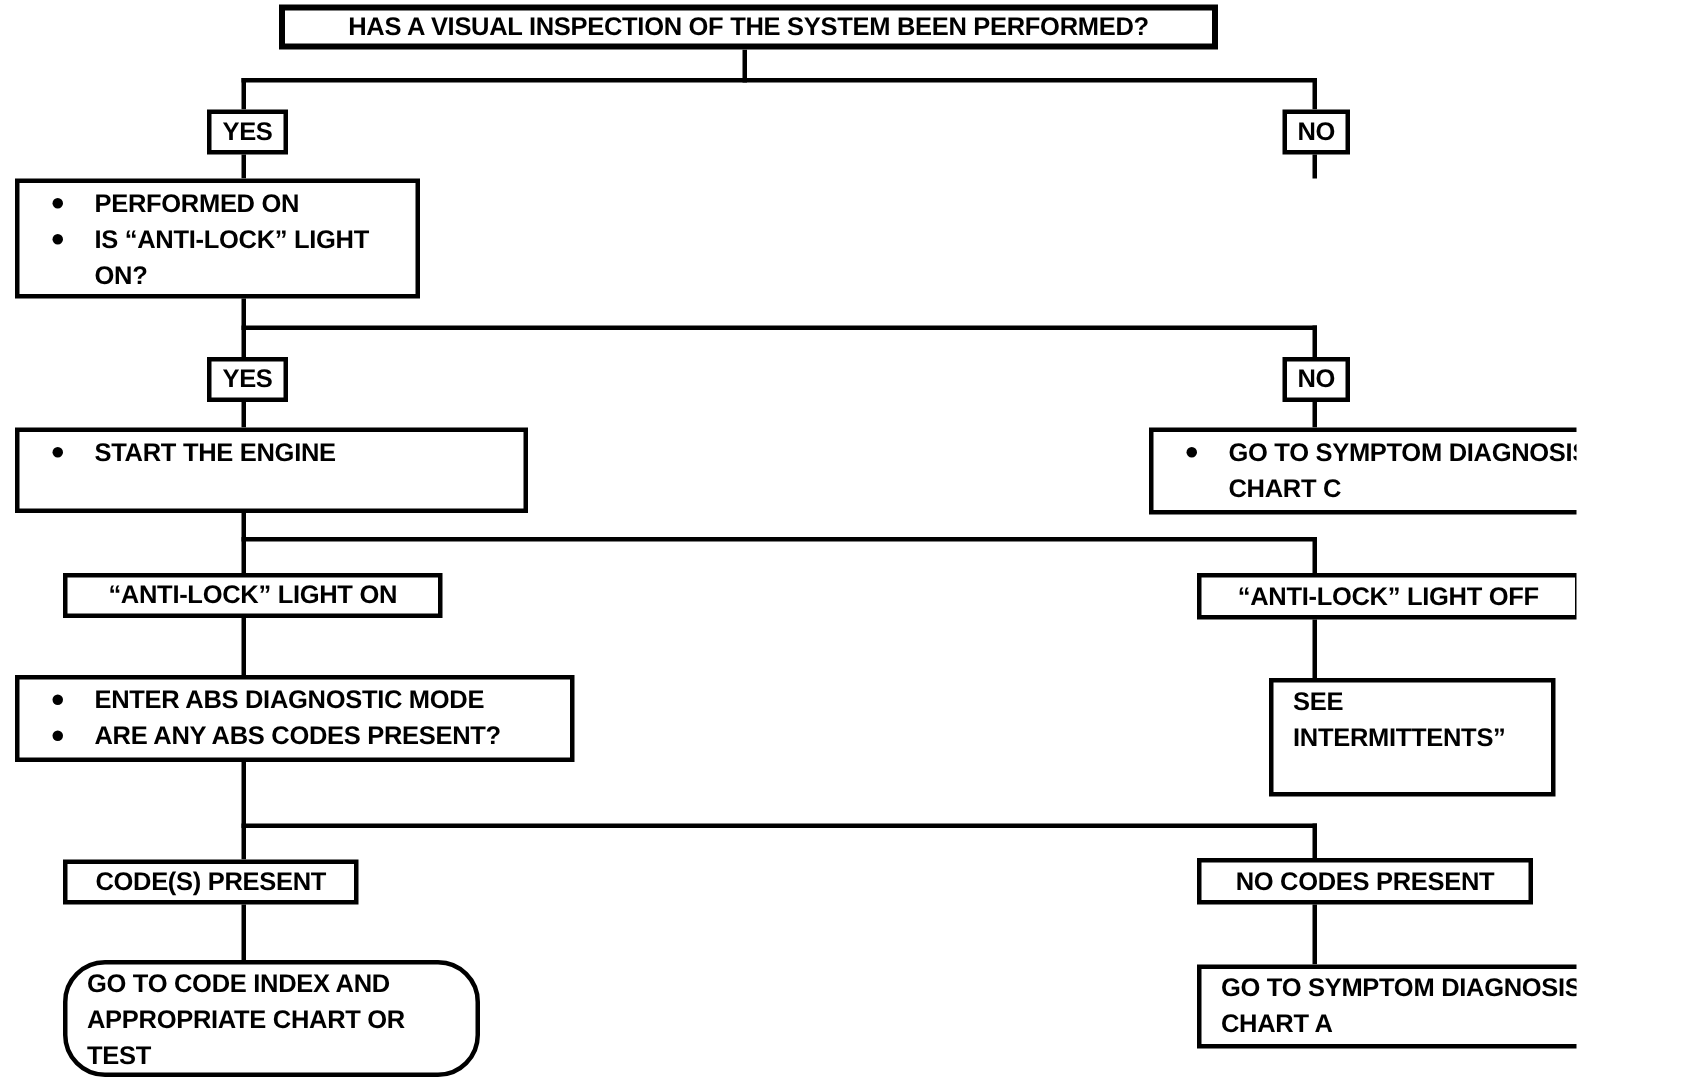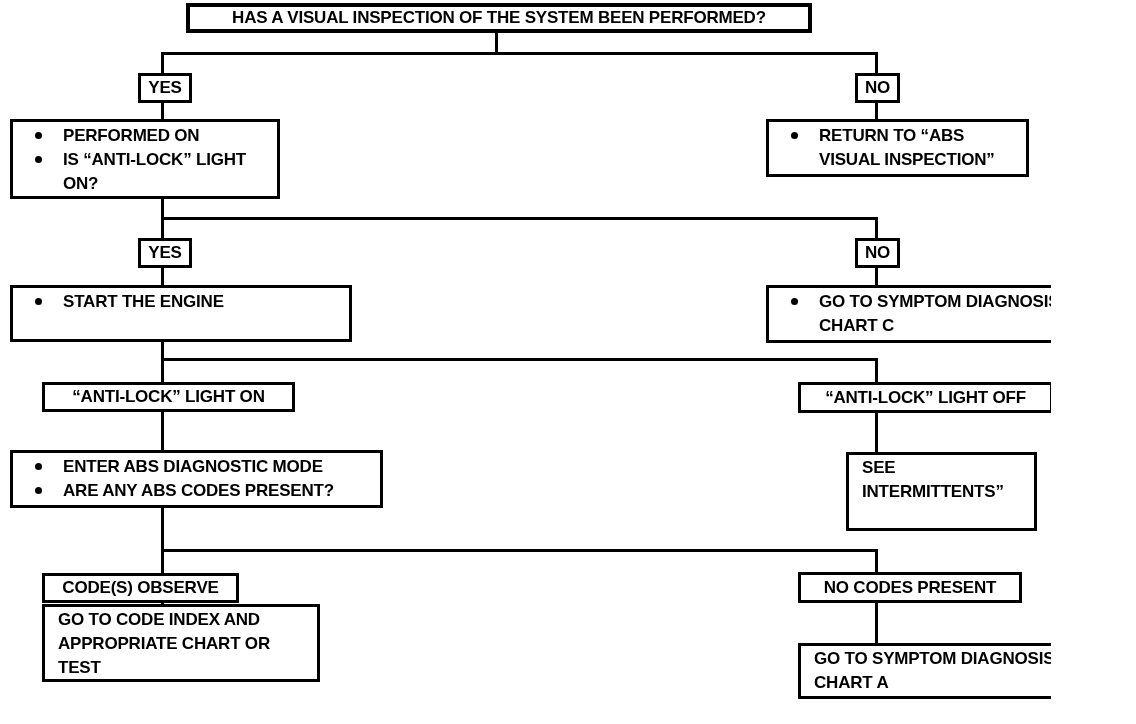--- a/index.html
+++ b/index.html
@@ -31,21 +31,21 @@
   #label-yes-2    { left:138px; top:238px; width:54px;  height:30px; }
   #label-no-2     { left:855px; top:238px; width:45px;  height:30px; }
   #box-start      { left:10px;  top:285px; width:342px; height:57px; }
   #box-chart-c    { left:766px; top:285px; width:342px; height:58px; }
   #label-light-on { left:42px;  top:382px; width:253px; height:30px;text-align:right; }
   #label-light-off{ left:798px; top:382px; width:255px; height:31px; }
   #box-enter      { left:10px;  top:450px; width:373px; height:58px; }
   #box-see-note   { left:846px; top:452px; width:191px; height:79px; }
   #label-codes    { left:42px;  top:573px; width:197px; height:30px; }
   #label-no-codes { left:798px; top:572px; width:224px; height:31px; }
-  #box-code-index { left:42px;  top:604px; width:278px; height:78px; }
+  #box-code-index { left:42px;  top:640px; width:278px; height:78px;border-radius:28px; }
   #box-chart-a    { left:798px; top:643px; width:319px; height:56px; }
 
   
   #v-root     { left:495px; top:33px;  width:3px; height:22px; }
   #h-branch-1 { left:161px; top:52px;  width:717px; height:3px; }
   #v-l1a { left:161px; top:52px;  width:3px; height:21px; }
   #v-r1a { left:875px; top:52px;  width:3px; height:21px; }
   #v-l1b { left:161px; top:102px; width:3px; height:17px; }
   #v-r1b { left:875px; top:102px; width:3px; height:17px; }
   #v-l2a { left:161px; top:198px; width:3px; height:40px; }
@@ -98,23 +98,20 @@
   <div class="nbox center" id="label-yes-1">
     <span>YES</span>
   </div>
   <div class="nbox center" id="label-no-1">
     <span>NO</span>
   </div>
   <div class="nbox items" id="box-ignition">
     <div class="item">PERFORMED ON</div>
     <div class="item">IS “ANTI-LOCK” LIGHT ON?</div>
   </div>
-  <div class="nbox items" id="box-return">
-    <div class="item">RETURN TO “ABS VISUAL INSPECTION”</div>
-  </div>
 
   <div class="nbox center" id="label-yes-2">
     <span>YES</span>
   </div>
   <div class="nbox center" id="label-no-2">
     <span>NO</span>
   </div>
   <div class="nbox items" id="box-start">
     <div class="item">START THE ENGINE</div>
   </div>
@@ -131,21 +128,21 @@
   <div class="nbox items" id="box-enter">
     <div class="item">ENTER ABS DIAGNOSTIC MODE</div>
     <div class="item">ARE ANY ABS CODES PRESENT?</div>
   </div>
   <div class="nbox plain-wrap" id="box-see-note">
     <div class="plain">SEE</div>
     <div class="plain">INTERMITTENTS”</div>
   </div>
 
   <div class="nbox center" id="label-codes">
-    <span>CODE(S) OBSERVE</span>
+    <span>CODE(S) PRESENT</span>
   </div>
   <div class="nbox center" id="label-no-codes">
     <span>NO CODES PRESENT</span>
   </div>
   <div class="nbox plain-wrap" id="box-code-index">
     <div class="plain">GO TO CODE INDEX AND</div>
     <div class="plain">APPROPRIATE CHART OR</div>
     <div class="plain">TEST</div>
   </div>
   <div class="nbox plain-wrap" id="box-chart-a">

